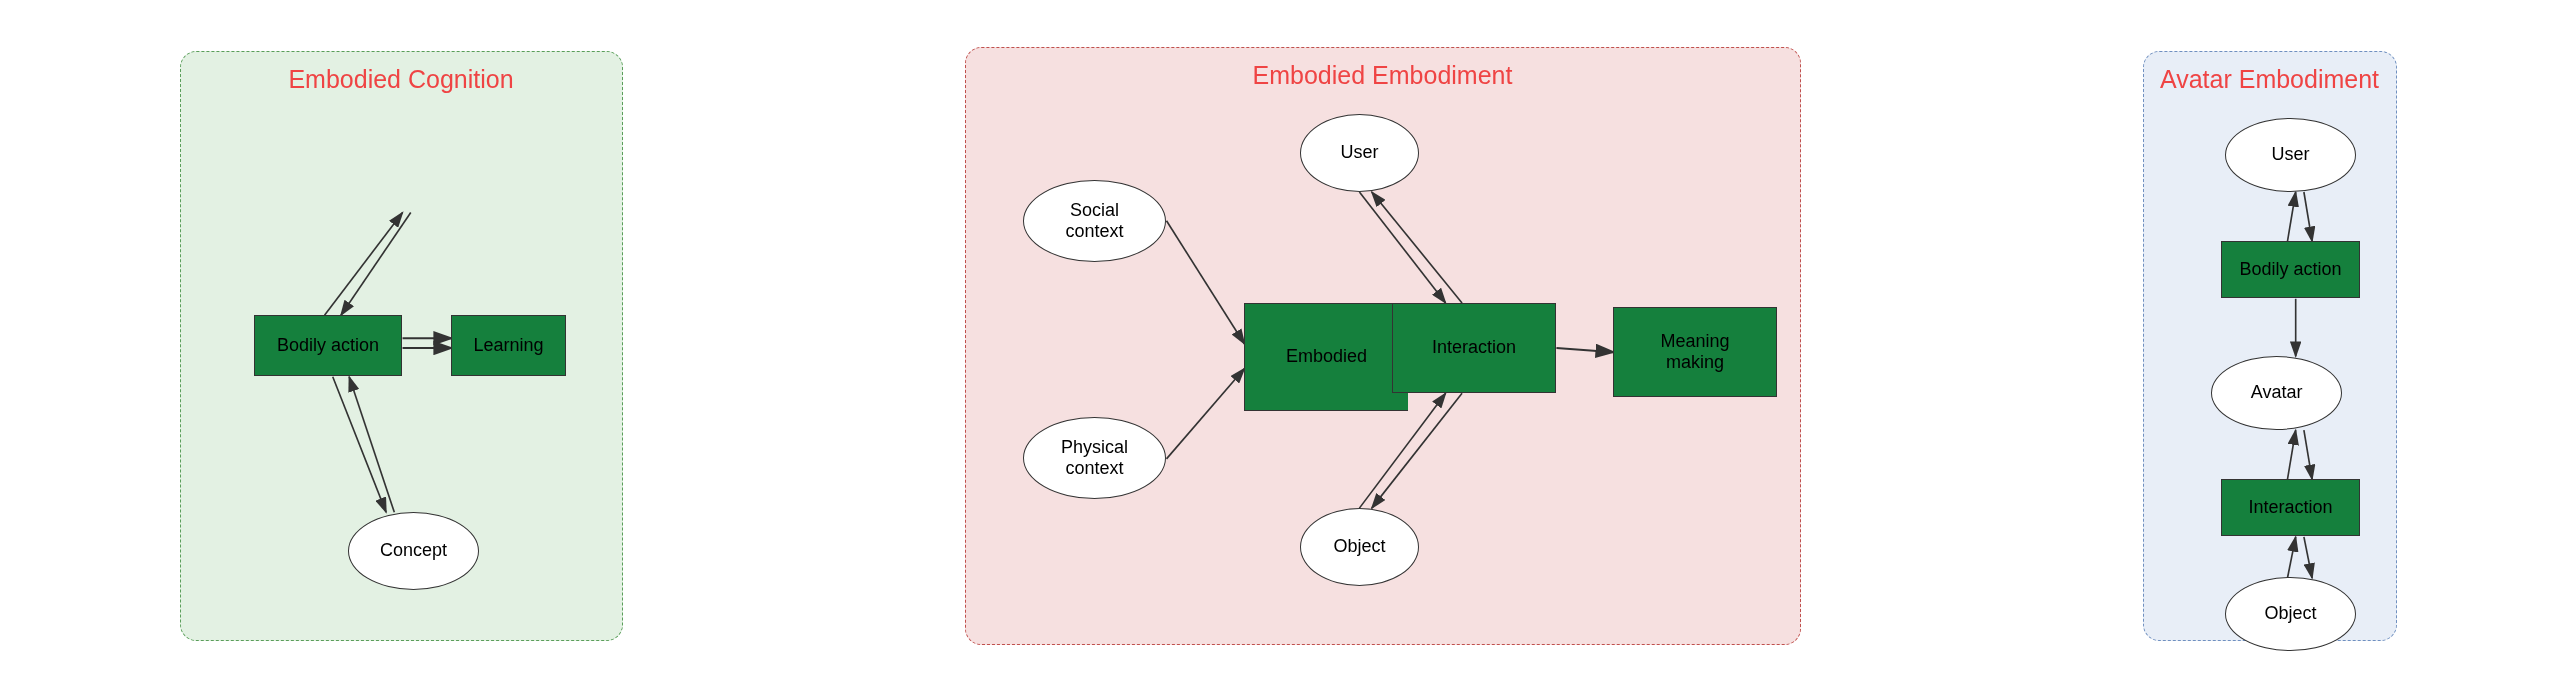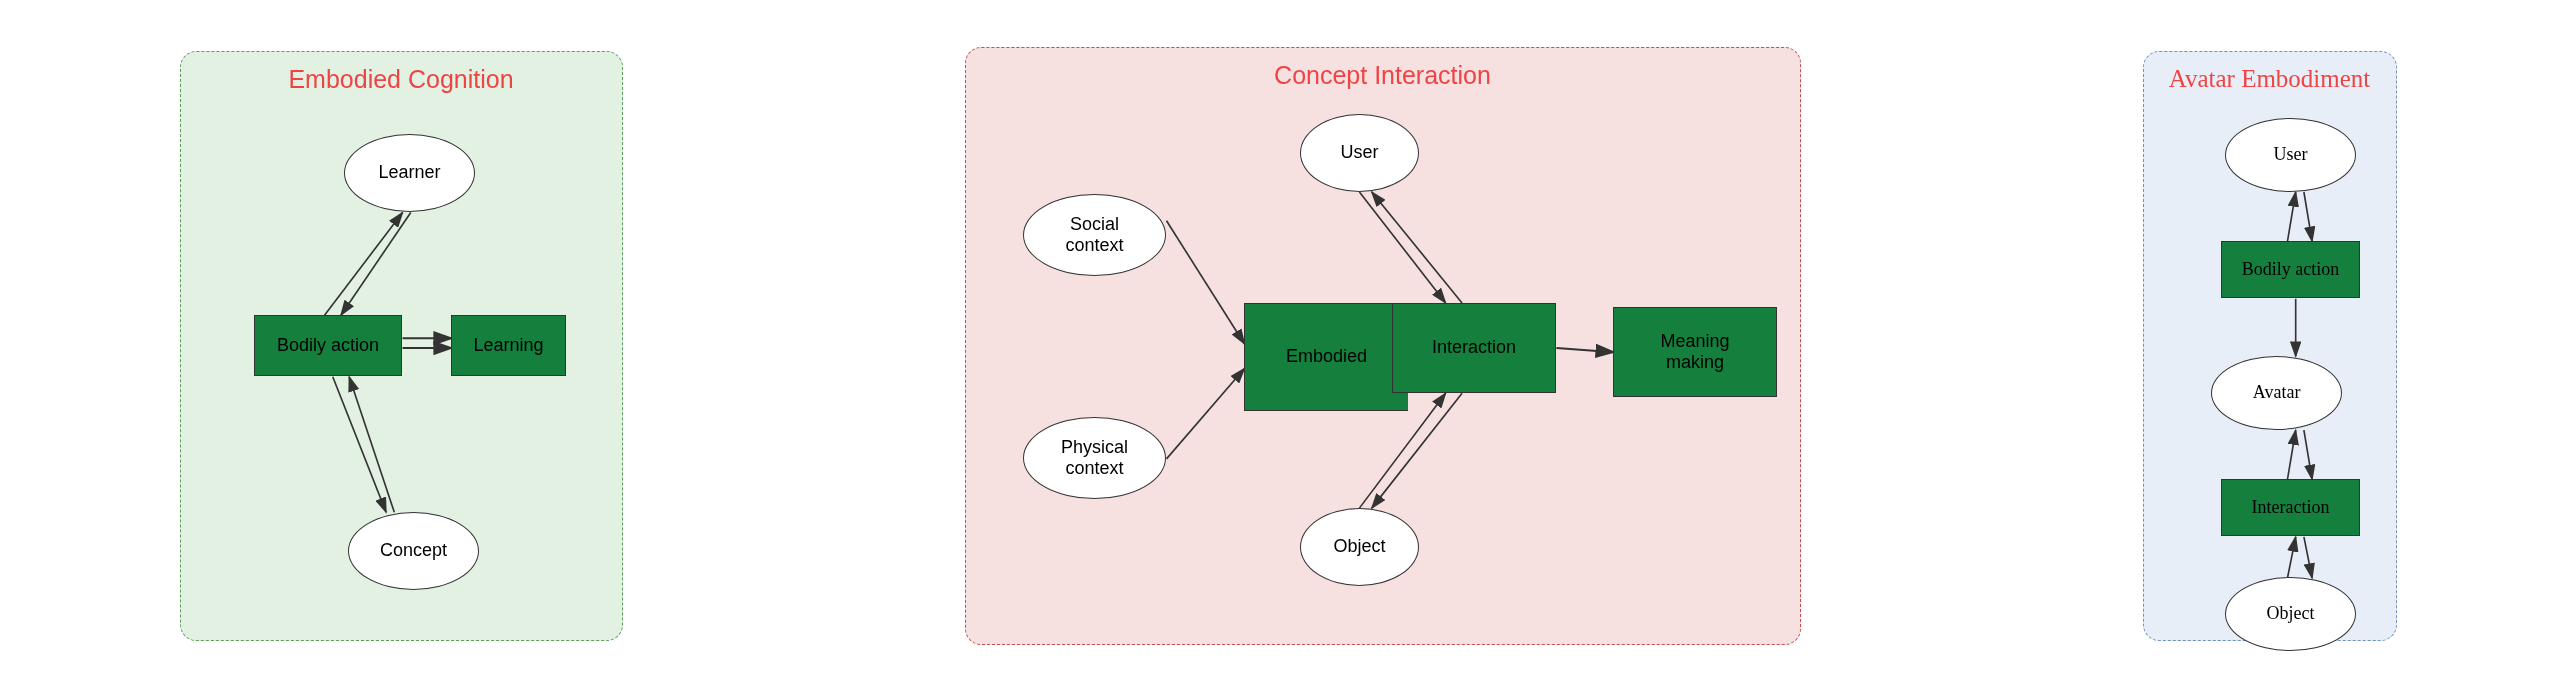--- a/index.html
+++ b/index.html
@@ -53,21 +53,20 @@
       border: 1.6px dashed #c0504d;
       width: 836px;
       height: 598px;
     }
 
     .panel-blue {
       background: rgba(180, 200, 230, 0.3);
       border: 1.6px dashed #7090c0;
       width: 254px;
       height: 590px;
-      font-family: Liberation Serif, serif;
     }
 
     
     .ellipse {
       border: 1.6px solid #333;
       border-radius: 50%;
       background: #fff;
       display: flex;
       align-items: center;
       justify-content: center;
@@ -113,21 +112,21 @@
     .green-learner { width: 131px; height: 78px; left: 139px; top: 57px; }
     
     .green-bodily { width: 148px; height: 61px; left: 49px; top: 238px; }
     
     .green-learning { width: 115px; height: 61px; left: 246px; top: 238px; }
     
     .green-concept { width: 131px; height: 78px; left: 143px; top: 435px; }
 
     
     
-    .red-social { width: 143px; height: 82px; left: 33px; top: 121px; }
+    .red-social { width: 143px; height: 82px; left: 33px; top: 107px; }
     
     .red-physical { width: 143px; height: 82px; left: 33px; top: 344px; }
     
     .red-user { width: 119px; height: 78px; left: 310px; top: 41px; }
     
     .red-object { width: 119px; height: 78px; left: 310px; top: 435px; }
     
     .red-embodied { width: 164px; height: 108px; left: 254px; top: 230px; }
     
     .red-interaction { width: 164px; height: 90px; left: 402px; top: 230px; }
@@ -167,41 +166,38 @@
 
         <line x1="240" y1="318" x2="300" y2="318" stroke="#333" stroke-width="2.5" marker-end="url(#arrowG)"></line>
 
         <line x1="240" y1="330" x2="300" y2="330" stroke="#333" stroke-width="2.5" marker-end="url(#arrowG)"></line>
 
         <line x1="230" y1="530" x2="175" y2="365" stroke="#333" stroke-width="2" marker-end="url(#arrowG)"></line>
 
         <line x1="155" y1="365" x2="220" y2="530" stroke="#333" stroke-width="2" marker-end="url(#arrowG)"></line>
       </svg>
 
-      <div class="ellipse green-learner">
-        <span>Learner</span>
-      </div>
 
       <div class="rect-box green-bodily">
         <span>Bodily action</span>
       </div>
 
       <div class="rect-box green-learning">
         <span>Learning</span>
       </div>
 
       <div class="ellipse green-concept">
         <span>Concept</span>
       </div>
 
     </div>
   </div>
 
   <div class="panel panel-red">
-    <span class="panel-title">Concept Interaction</span>
+    <span class="panel-title">Embodied Embodiment</span>
     <div class="panel-inner">
 
       <svg class="diagram-svg" viewBox="0 0 956 666" width="784" height="546">
         <defs>
           <marker id="arrowR" markerWidth="10" markerHeight="7" refX="9" refY="3.5" orient="auto">
             <polygon points="0 0, 10 3.5, 0 7" class="arrow-marker"></polygon>
           </marker>
         </defs>
 
         <line x1="215" y1="180" x2="310" y2="330" stroke="#333" stroke-width="2" marker-end="url(#arrowR)"></line>

